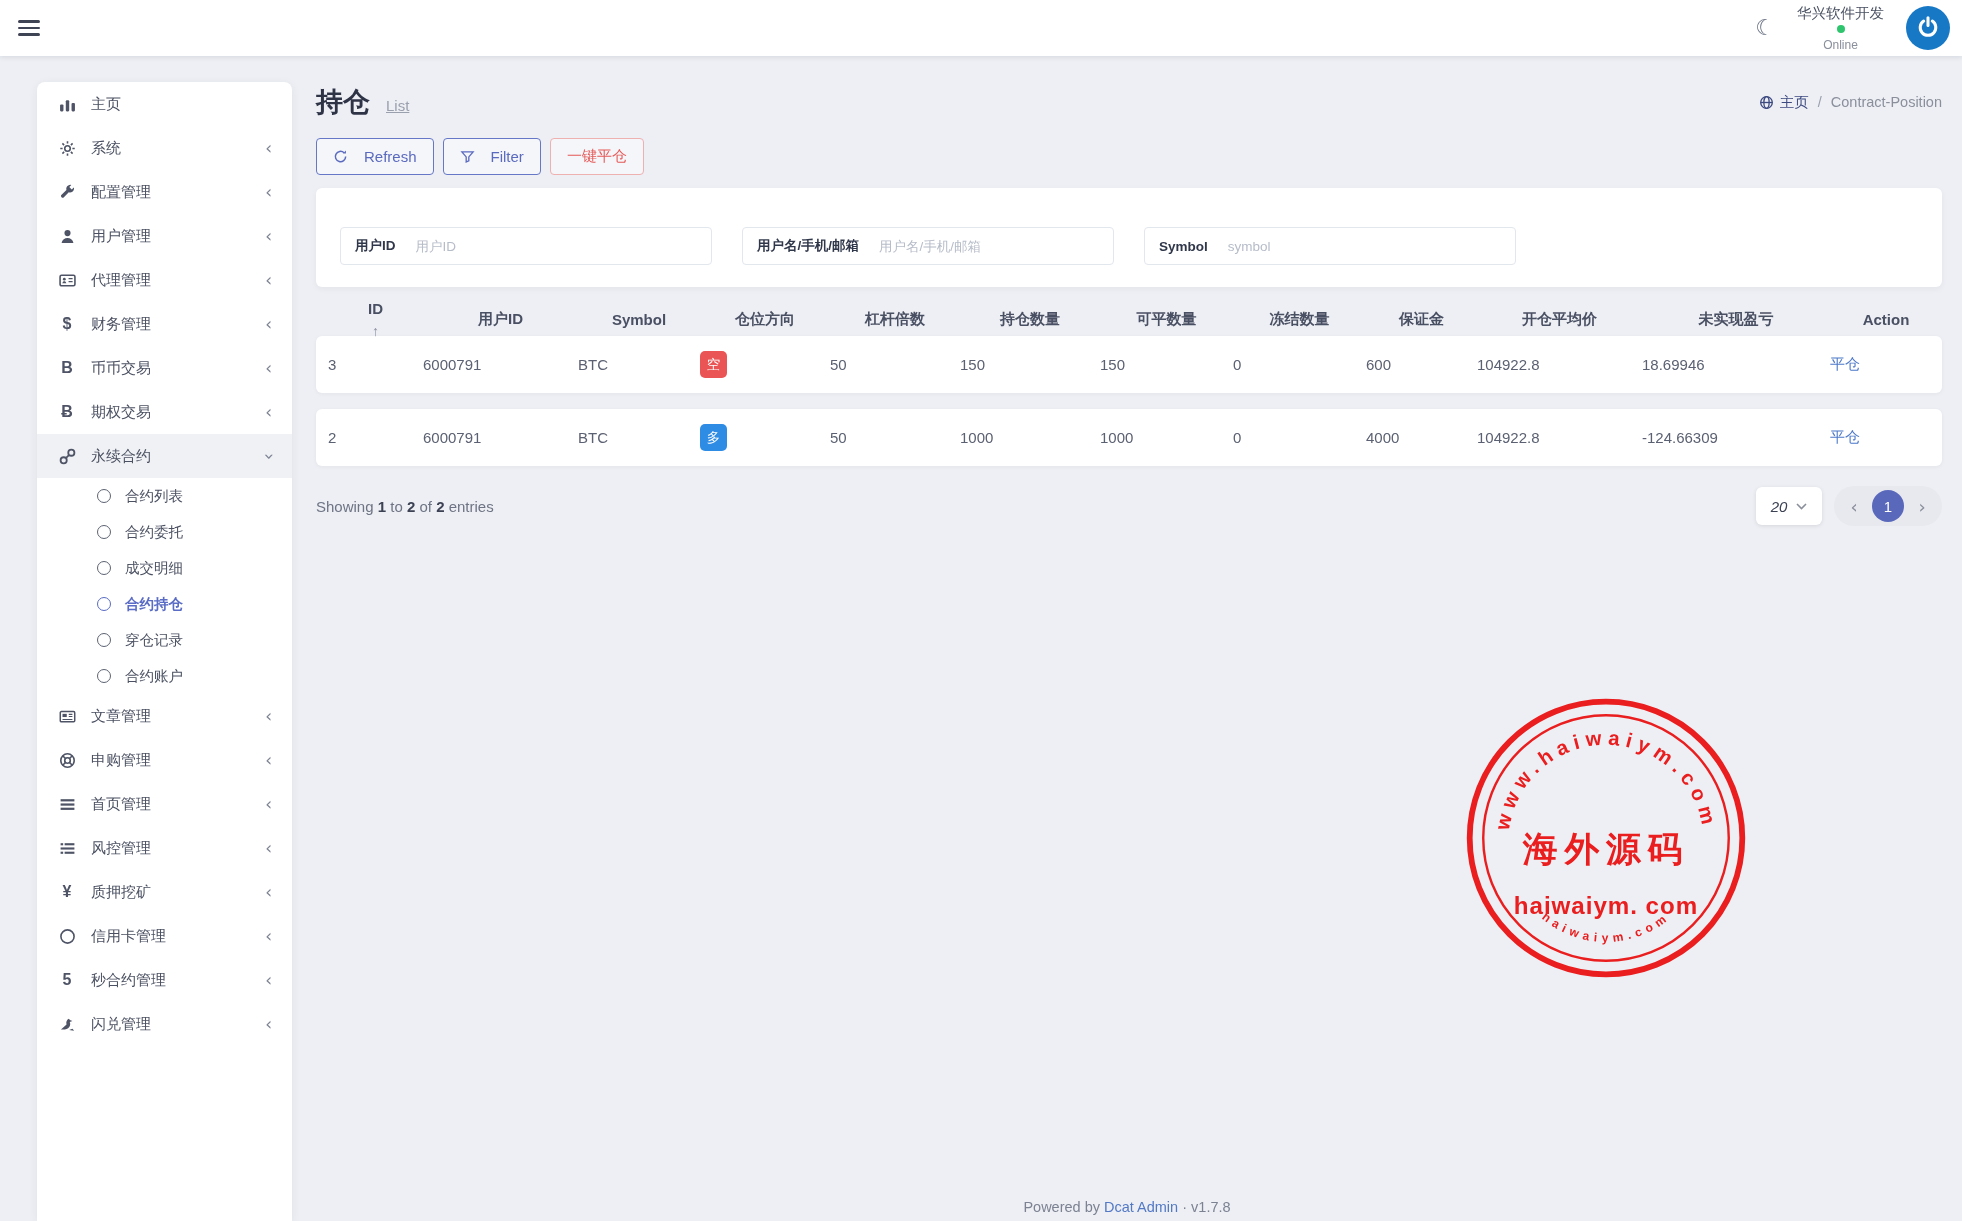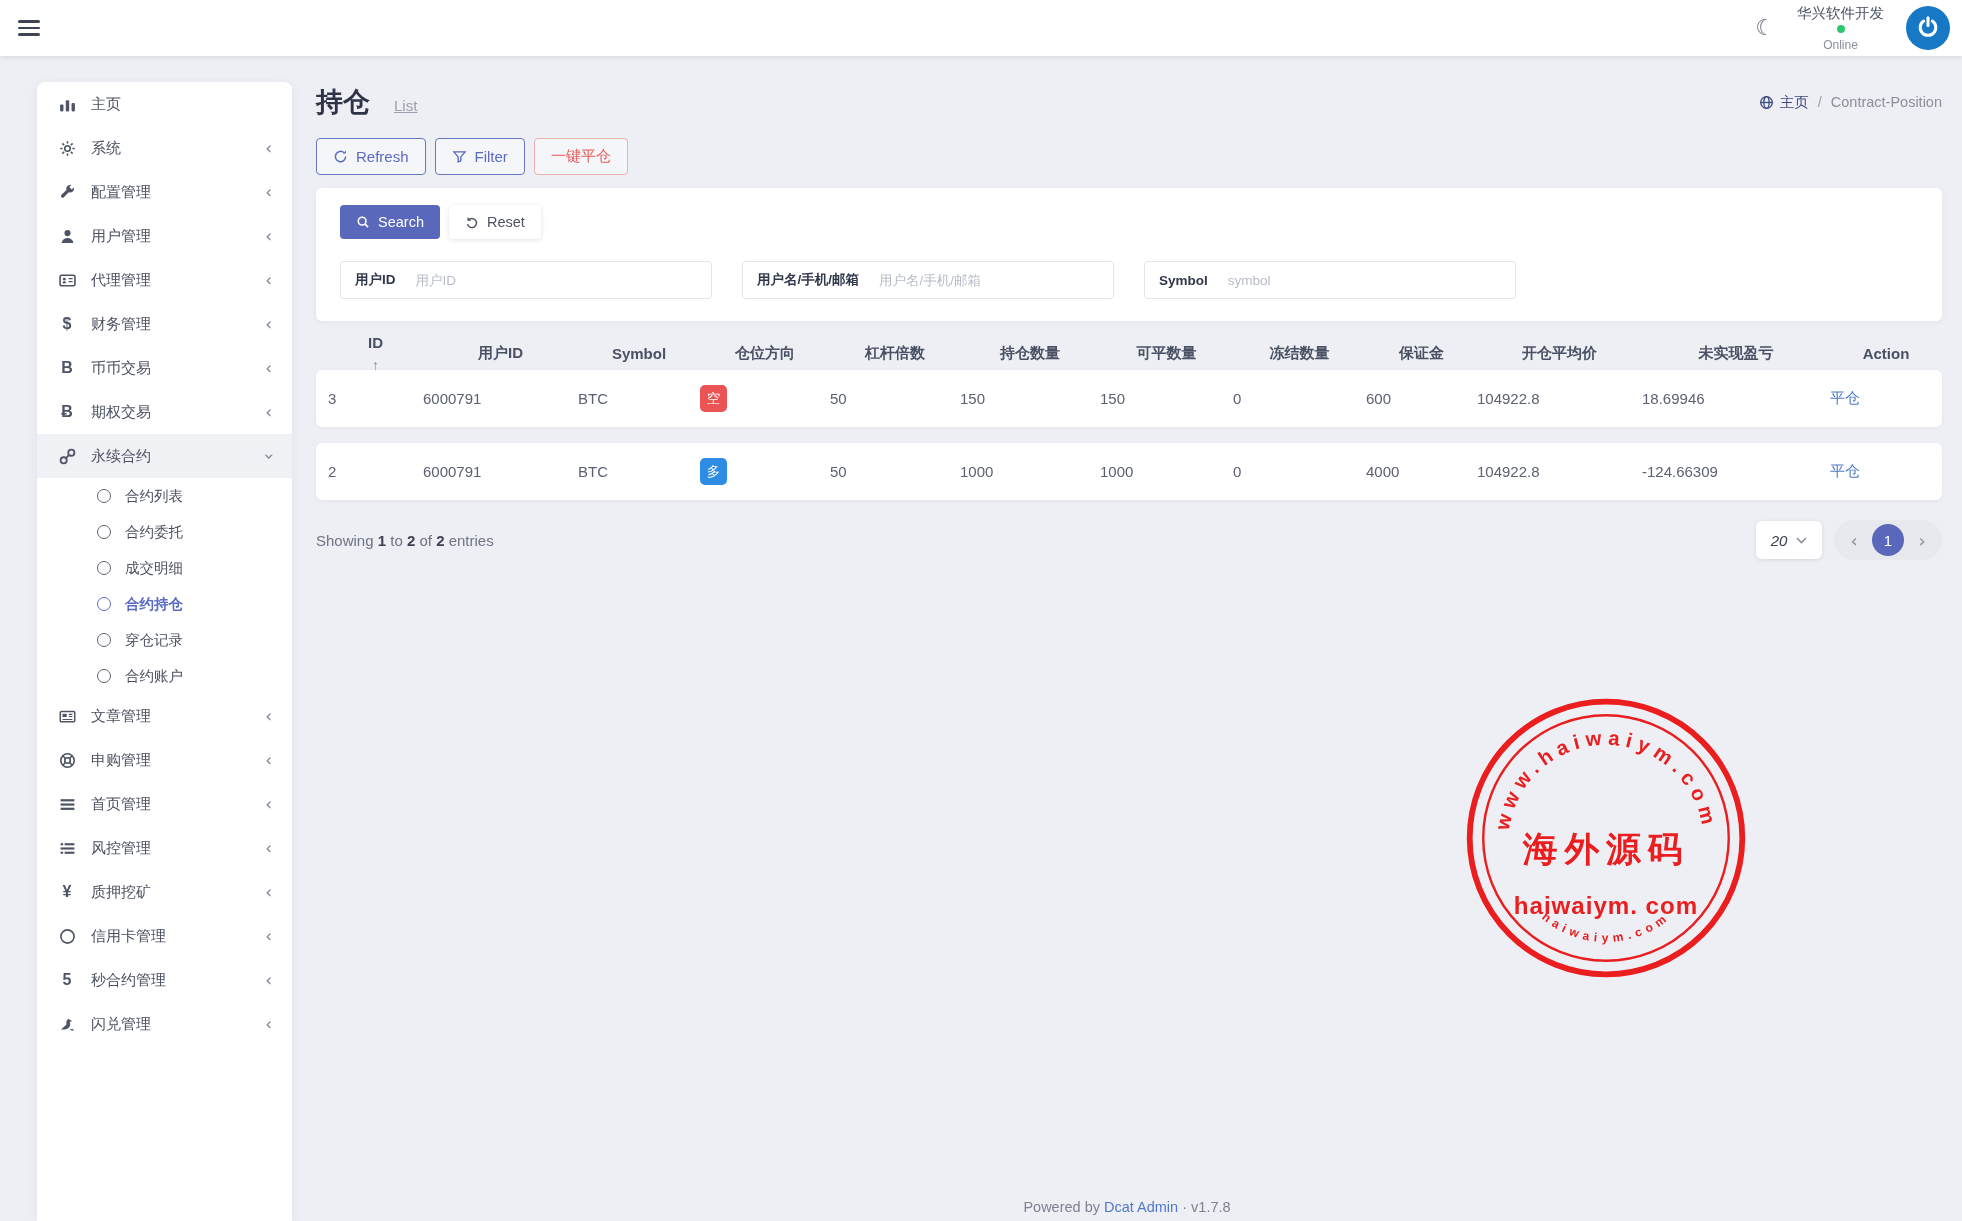--- a/index.html
+++ b/index.html
@@ -36,28 +36,28 @@
   .chev{color:#7e8494;font-size:17px;line-height:1;font-family:"DejaVu Sans",sans-serif;}
   .chev.down{transform:rotate(-90deg);}
   .menu-sub{height:36px;display:flex;align-items:center;padding-left:60px;font-size:14.5px;color:#4b5162;cursor:pointer;}
   .sub-circle{width:14px;height:14px;border:1.6px solid #5d6372;border-radius:50%;margin-right:14px;flex:none;}
   .menu-sub.active{color:#5a6cc5;font-weight:700;}
   .menu-sub.active .sub-circle{border-color:#5a6cc5;}
   
   .main{flex:1;padding:26px 20px 0 24px;position:relative;}
   .page-head{display:flex;justify-content:space-between;align-items:center;height:40px;}
   .pg-title{font-size:27px;font-weight:600;color:#2e3346;}
-  .pg-sub{font-size:15px;color:#9aa0ad;margin-left:24px;text-decoration:underline;}
+  .pg-sub{font-size:15px;color:#9aa0ad;margin-left:16px;text-decoration:underline;}
   .breadcrumb{font-size:14.5px;display:flex;align-items:center;gap:9px;}
   .bc-home{color:#3d4a80;display:flex;align-items:center;gap:6px;cursor:pointer;}
   .bc-home svg{width:15px;height:15px;}
   .bc-sep{color:#9aa0ad;}
   .bc-cur{color:#8a8f9b;}
   .toolbar{margin-top:16px;display:flex;gap:9px;}
-  .btn{height:37px;border-radius:4px;border:1px solid transparent;display:inline-flex;align-items:center;gap:8px;
+  .btn{height:37px;border-radius:4px;border:1px solid transparent;display:inline-flex;align-items:center;gap:16px;
     padding:0 16px;font-size:15px;background:rgba(255,255,255,.45);cursor:pointer;font-family:inherit;}
   .btn svg{width:15px;height:15px;}
   .btn.outline-primary{border-color:#6577c6;color:#5a6abf;}
   .btn.outline-danger{border-color:#efb0b0;color:#e65a5a;justify-content:flex-end;}
   .search-card{margin-top:13px;background:#fff;border-radius:6px;padding:17px 24px 22px;box-shadow:0 2px 6px rgba(31,45,61,.05);}
   .search-actions{display:flex;gap:9px;}
   .btn-search{background:#5a68bc;color:#fff;height:34px;border:none;border-radius:4px;padding:0 16px;
     font-size:14.5px;display:flex;align-items:center;gap:8px;cursor:pointer;font-family:inherit;}
   .btn-reset{background:#fff;color:#4c5264;height:34px;border:none;border-radius:4px;padding:0 16px;
     font-size:14.5px;display:flex;align-items:center;gap:8px;cursor:pointer;box-shadow:0 1px 5px rgba(0,0,0,.12);font-family:inherit;}
@@ -348,36 +348,20 @@
             <path d="M2 3h12l-4.6 5.4v4.3l-2.8 1.1V8.4z"></path>
           </svg>
           <span>Filter</span>
         </button>
         <button class="btn outline-danger">
           <span>一键平仓</span>
         </button>
       </div>
 
       <section class="search-card">
-        <div class="search-actions">
-          <button class="btn-search">
-            <svg viewBox="0 0 16 16" fill="none">
-              <circle cx="7" cy="7" r="4.4" stroke="#fff" stroke-width="1.8"></circle>
-                <path d="M10.4 10.4l3.4 3.4" stroke="#fff" stroke-width="1.8"></path>
-            </svg>
-            <span>Search</span>
-          </button>
-          <button class="btn-reset">
-            <svg viewBox="0 0 16 16" fill="none" stroke="currentColor" stroke-width="1.6">
-              <path d="M3.6 6.2a5.2 5.2 0 1 1-.8 4.2"></path>
-                <path d="M2.9 2.4v4.3h4.3" fill="currentColor" stroke="none"></path>
-            </svg>
-            <span>Reset</span>
-          </button>
-        </div>
         <div class="filters" id="filters">
             <div class="fgroup">
               <span class="flabel">用户ID</span>
               <input class="finput" placeholder="用户ID" style="">
             </div>
             <div class="fgroup">
               <span class="flabel">用户名/手机/邮箱</span>
               <input class="finput" placeholder="用户名/手机/邮箱" style="">
             </div>
             <div class="fgroup">

